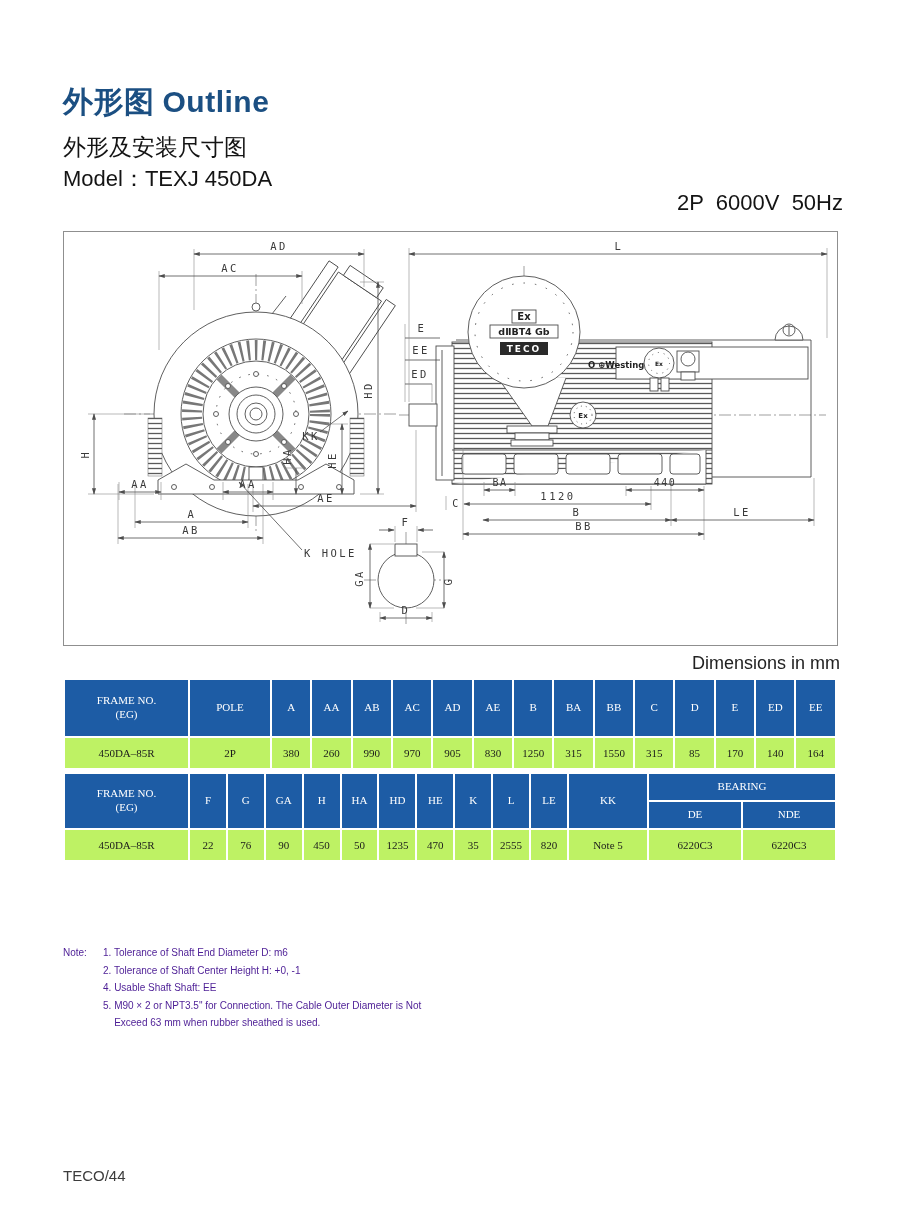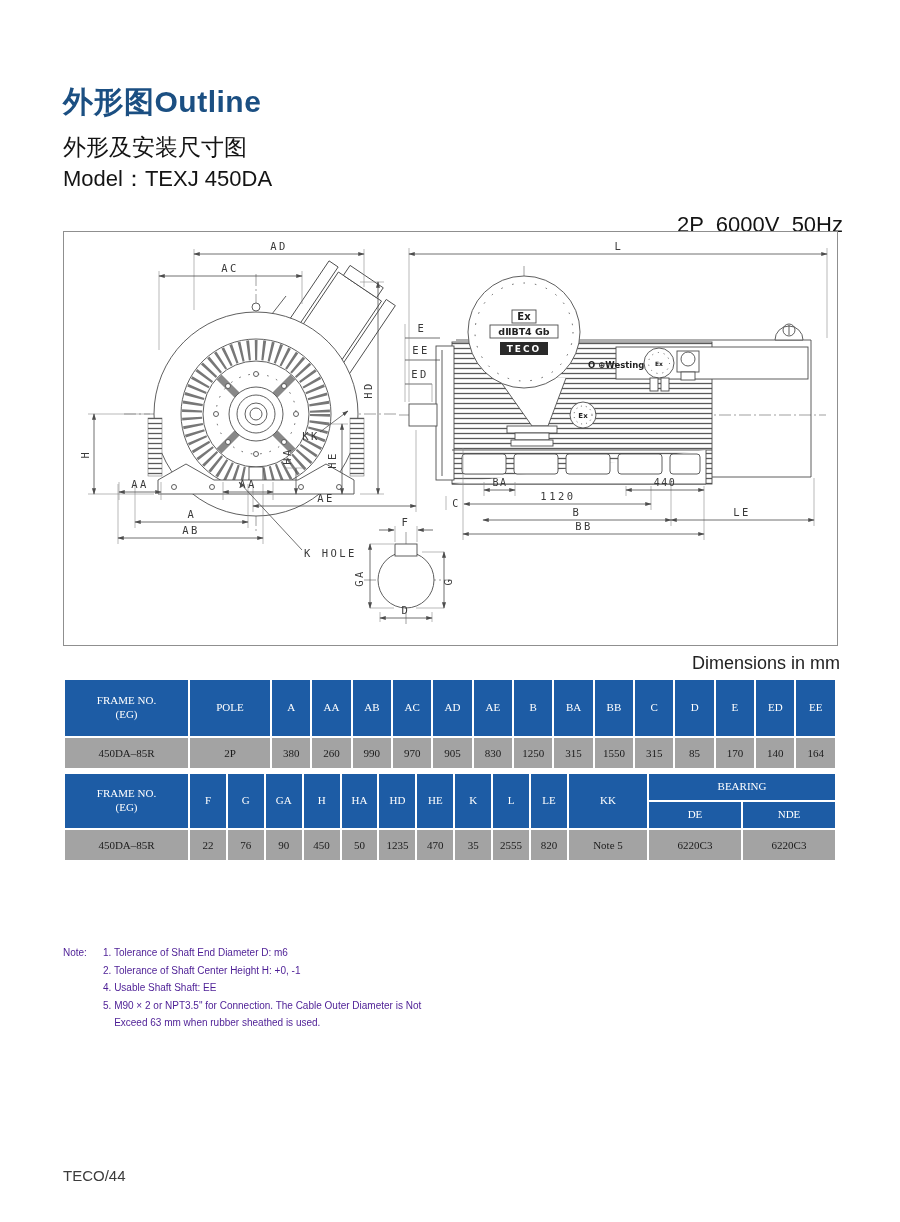--- a/index.html
+++ b/index.html
@@ -1,29 +1,29 @@
 <!DOCTYPE html>
 <html><head>
 <meta charset="utf-8">
 <style>
   html,body{margin:0;padding:0;background:#fff;}
   body{width:900px;height:1222px;position:relative;font-family:"Liberation Sans",sans-serif;color:#111;}
   .abs{position:absolute;}
   .title{left:63px;top:82px;font-size:30px;font-weight:bold;color:#1b4f82;letter-spacing:.5px;}
-  .title .en{}
+  .title .en{margin-left:8px;}
   .subtitle{left:63px;top:132px;font-size:23px;color:#141414;}
   .model{left:63px;top:164px;font-size:22px;color:#141414;}
-  .spec{right:57px;top:190px;font-size:22px;color:#141414;white-space:pre;margin-top:22px;}
+  .spec{right:57px;top:190px;font-size:22px;color:#141414;white-space:pre;}
   .drawing-frame{left:63px;top:231px;width:773px;height:413px;border:1px solid #8f8f8f;background:#fff;}
   .dims-note{right:60px;top:653px;font-size:18px;color:#222;}
   .tbl{position:absolute;left:63px;border-collapse:collapse;table-layout:fixed;width:774px;font-size:11px;font-family:Liberation Serif, serif;}
   .t1{top:678px;}
   .t2{top:772px;}
   .tbl th{background:#1d5ca5;color:#fff;font-weight:normal;border:2px solid #fff;padding:0;line-height:1.25;}
-  .tbl td{background:#a3a3a3;color:#1b1b1b;text-align:center;border:2px solid #fff;height:30px;padding:0;}
+  .tbl td{background:#bef264;color:#1b1b1b;text-align:center;border:2px solid #fff;height:30px;padding:0;}
   .t1 .hrow th{height:56px;}
   .t2 .hrow th{height:26px;}
   .col-frame{width:125px;}
   .col-pole{width:82px;}
   .col-kk{width:80px;}
   .col-brg{width:94px;}
   .notes{left:63px;top:944px;font-size:10px;color:#4c1d95;line-height:17.5px;}
   .note-flex{display:flex;}
   .note-label{width:40px;flex:none;}
   .note-items{flex:1;}

